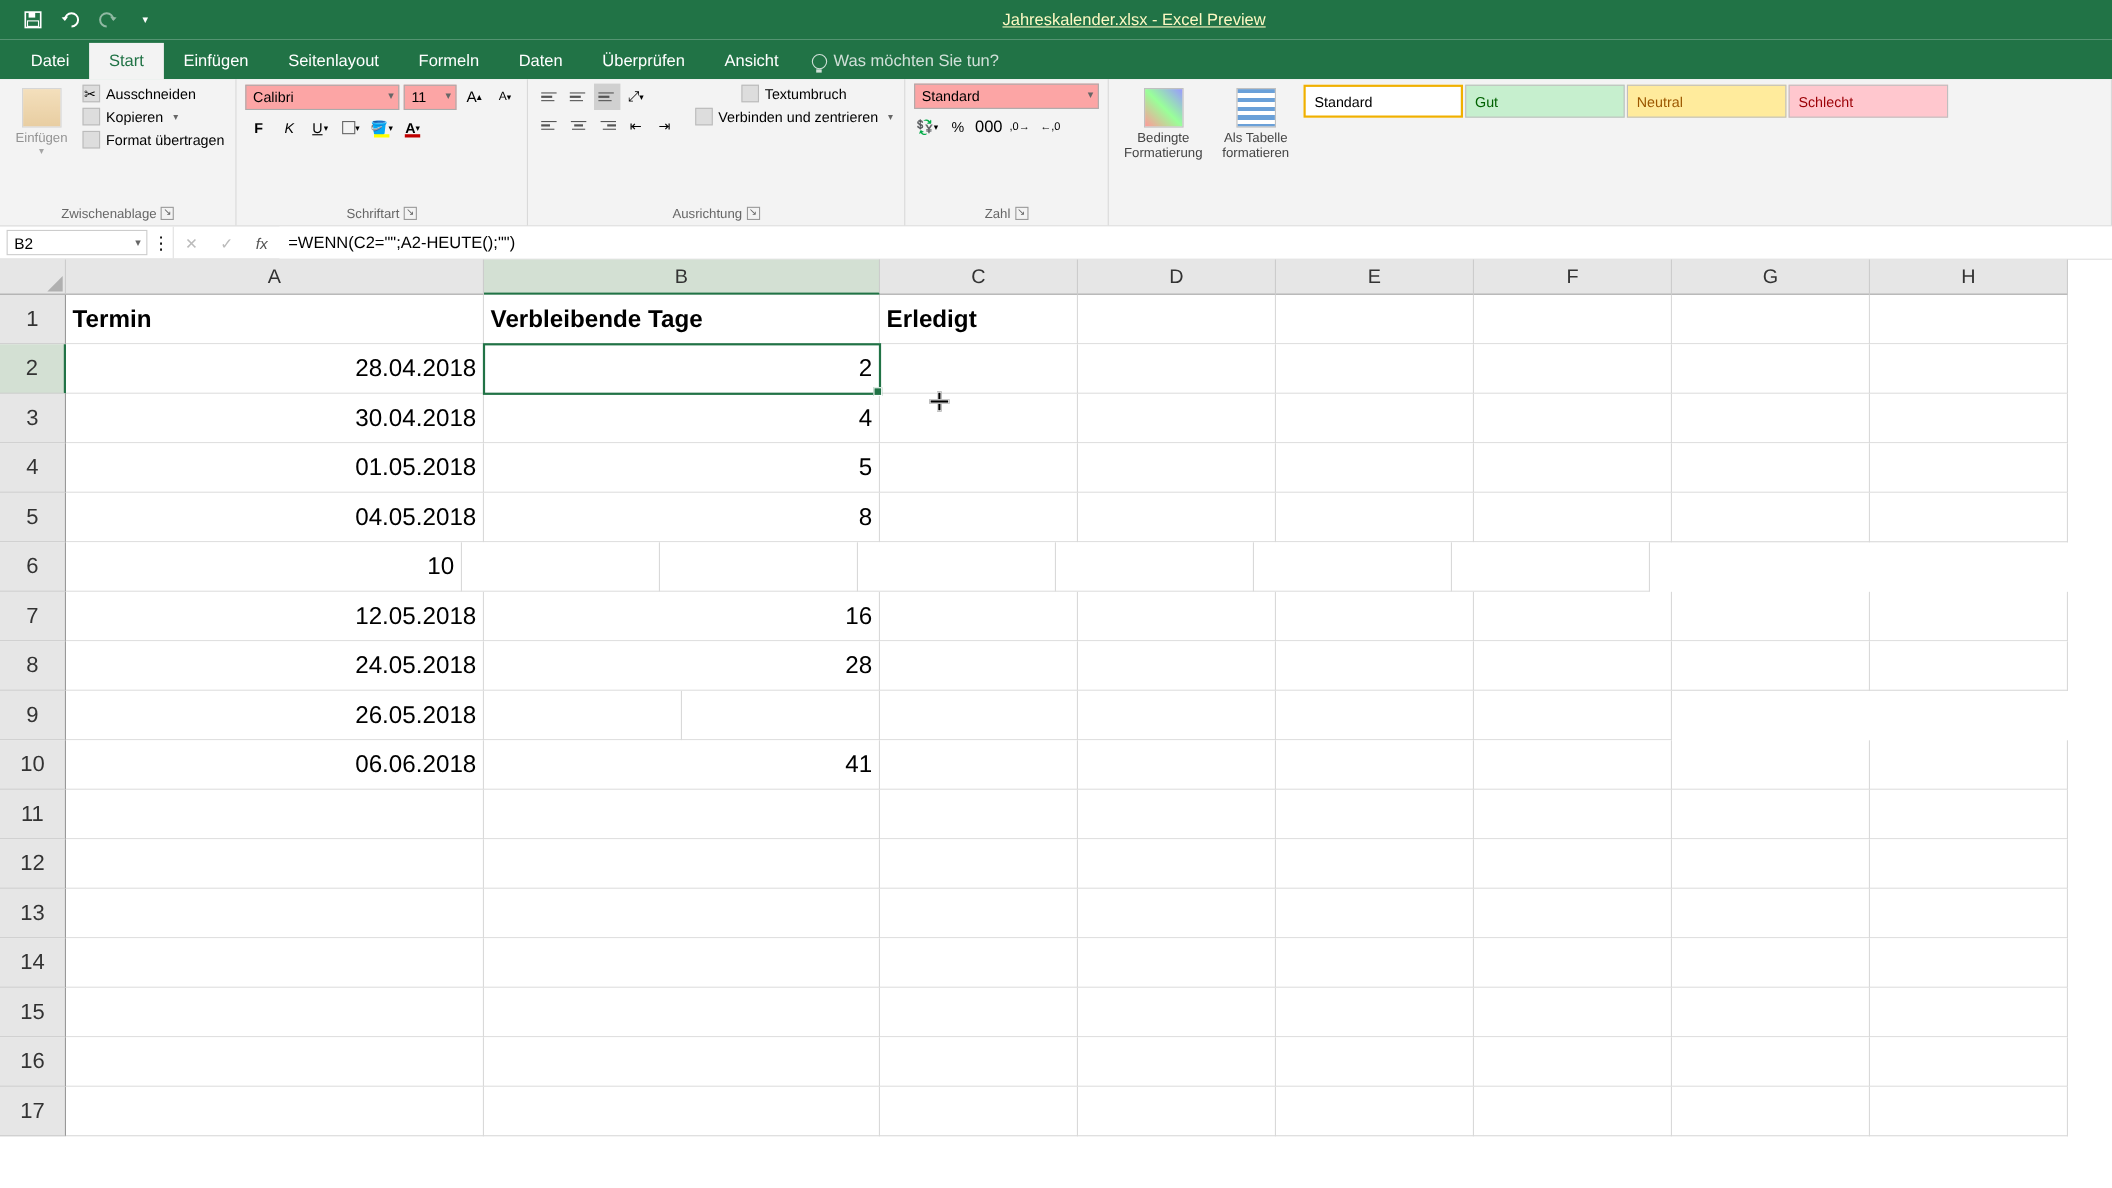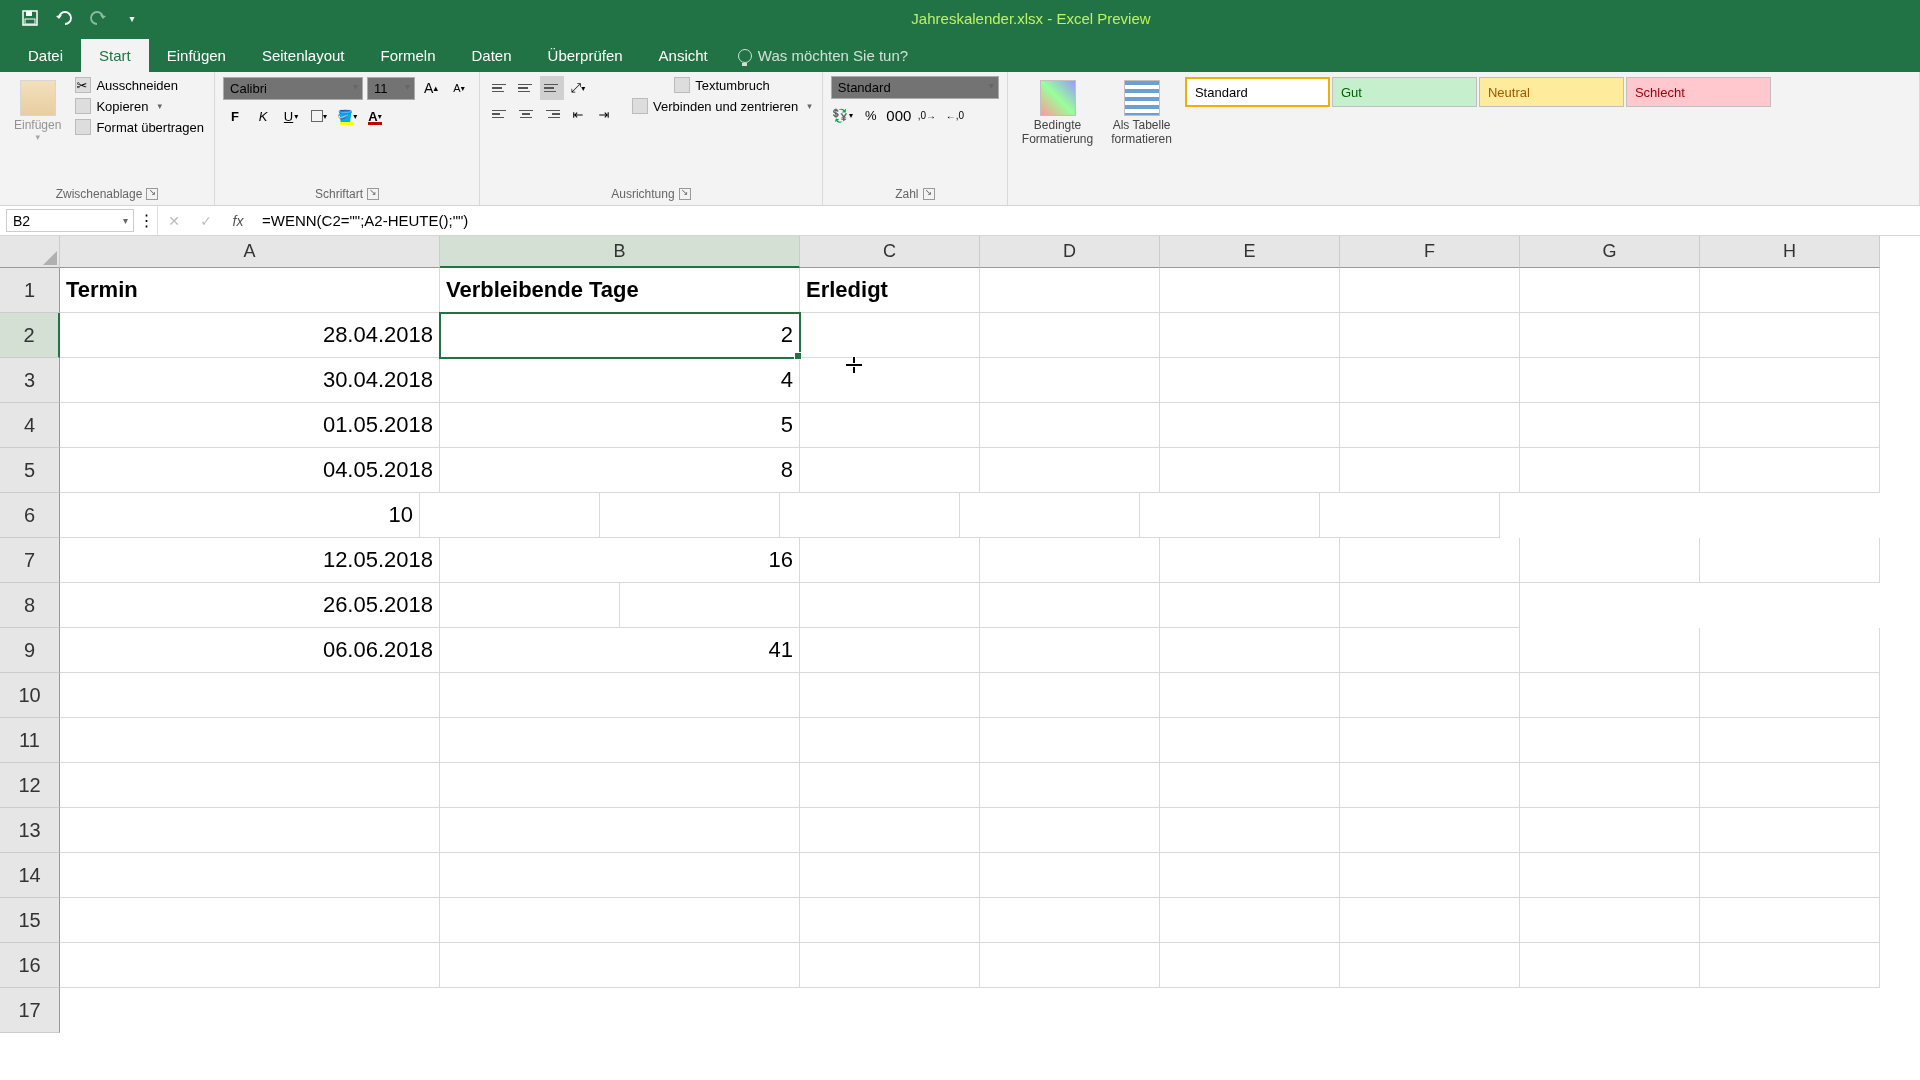--- a/index.html
+++ b/index.html
@@ -2,21 +2,21 @@
 <html><head>
 <meta charset="utf-8">
 <style>
 * { box-sizing: border-box; margin: 0; padding: 0; font-family: "Segoe UI", Tahoma, sans-serif; }
 body { background: #fff; overflow: hidden; width: 1920px; height: 1080px; }
 
 
 .titlebar { background: #217346; height: 36px; display: flex; align-items: center; color: #fff; }
 .qat { display: flex; align-items: center; gap: 14px; padding-left: 20px; }
 .qat-icon { width: 20px; height: 20px; display: flex; align-items: center; justify-content: center; cursor: pointer; }
-.title-center { flex: 1; text-align: center; font-size: 15px; color: #bef264; }
+.title-center { flex: 1; text-align: center; font-size: 15px; color: #fef9c3; text-decoration: underline; }
 
 
 .tabs { background: #217346; height: 36px; display: flex; align-items: flex-end; padding-left: 10px; }
 .tab { padding: 8px 18px; color: #fff; font-size: 15px; cursor: pointer; }
 .tab.active { background: #f3f3f3; color: #217346; }
 .tell-me { display: flex; align-items: center; color: #d0e0d8; font-size: 15px; padding: 8px 12px; gap: 6px; }
 .bulb { width: 14px; height: 14px; border: 1.5px solid #d0e0d8; border-radius: 50%; position: relative; }
 .bulb::after { content: ""; position: absolute; bottom: -4px; left: 3px; width: 5px; height: 3px; background: #d0e0d8; }
 
 
@@ -30,21 +30,21 @@
 .big-btn { display: flex; flex-direction: column; align-items: center; justify-content: center; padding: 4px 6px; cursor: pointer; }
 .big-btn-icon { width: 36px; height: 36px; background: #e0e0e0; border: 1px solid #c0c0c0; margin-bottom: 2px; }
 .big-btn-label { font-size: 12px; color: #444; text-align: center; line-height: 1.2; }
 
 .small-row { display: flex; flex-direction: column; gap: 3px; font-size: 13px; }
 .small-item { display: flex; align-items: center; gap: 5px; cursor: pointer; padding: 1px 2px; }
 .small-icon { width: 16px; height: 16px; background: #ddd; border: 1px solid #bbb; }
 
 .font-controls { display: flex; flex-direction: column; gap: 4px; }
 .font-row { display: flex; align-items: center; gap: 4px; }
-.combo { border: 1px solid #ababab; background: #737373; font-size: 13px; padding: 3px 18px 3px 6px; position: relative; cursor: pointer; }
+.combo { border: 1px solid #ababab; background: #fca5a5; font-size: 13px; padding: 3px 18px 3px 6px; position: relative; cursor: pointer; }
 .combo::after { content: "▾"; position: absolute; right: 4px; top: 3px; font-size: 10px; color: #666; }
 .btn-square { width: 24px; height: 24px; border: 1px solid transparent; display: flex; align-items: center; justify-content: center; cursor: pointer; font-size: 13px; }
 
 .align-grid { display: flex; flex-direction: column; gap: 2px; }
 .align-row { display: flex; gap: 2px; }
 .align-btn { width: 24px; height: 24px; display: flex; flex-direction: column; justify-content: center; gap: 2px; cursor: pointer; padding: 4px; }
 .align-btn span { height: 1.5px; background: #555; }
 
 .style-box { border: 1px solid #bfbfbf; width: 145px; height: 30px; padding: 4px 8px; font-size: 13px; display: flex; align-items: center; cursor: pointer; margin: 1px; }
 
@@ -419,20 +419,30 @@
         <div class="cell right" style="width: 380px;">12.05.2018</div>
         <div class="cell right" style="width: 360px;">16</div>
         <div class="cell" style="width: 180px;"></div>
         <div class="cell" style="width: 180px;"></div>
         <div class="cell" style="width: 180px;"></div>
         <div class="cell" style="width: 180px;"></div>
         <div class="cell" style="width: 180px;"></div>
         <div class="cell" style="width: 180px;"></div>
       </div>
       <div class="row">
+        <div class="cell right" style="width: 380px;">24.05.2018</div>
+        <div class="cell right" style="width: 360px;">28</div>
+        <div class="cell" style="width: 180px;"></div>
+        <div class="cell" style="width: 180px;"></div>
+        <div class="cell" style="width: 180px;"></div>
+        <div class="cell" style="width: 180px;"></div>
+        <div class="cell" style="width: 180px;"></div>
+        <div class="cell" style="width: 180px;"></div>
+      </div>
+      <div class="row">
         <div class="cell right" style="width: 380px;">26.05.2018</div>
         <div class="cell" style="width: 180px;"></div>
         <div class="cell" style="width: 180px;"></div>
         <div class="cell" style="width: 180px;"></div>
         <div class="cell" style="width: 180px;"></div>
         <div class="cell" style="width: 180px;"></div>
         <div class="cell" style="width: 180px;"></div>
       </div>
       <div class="row">
         <div class="cell right" style="width: 380px;">06.06.2018</div>

